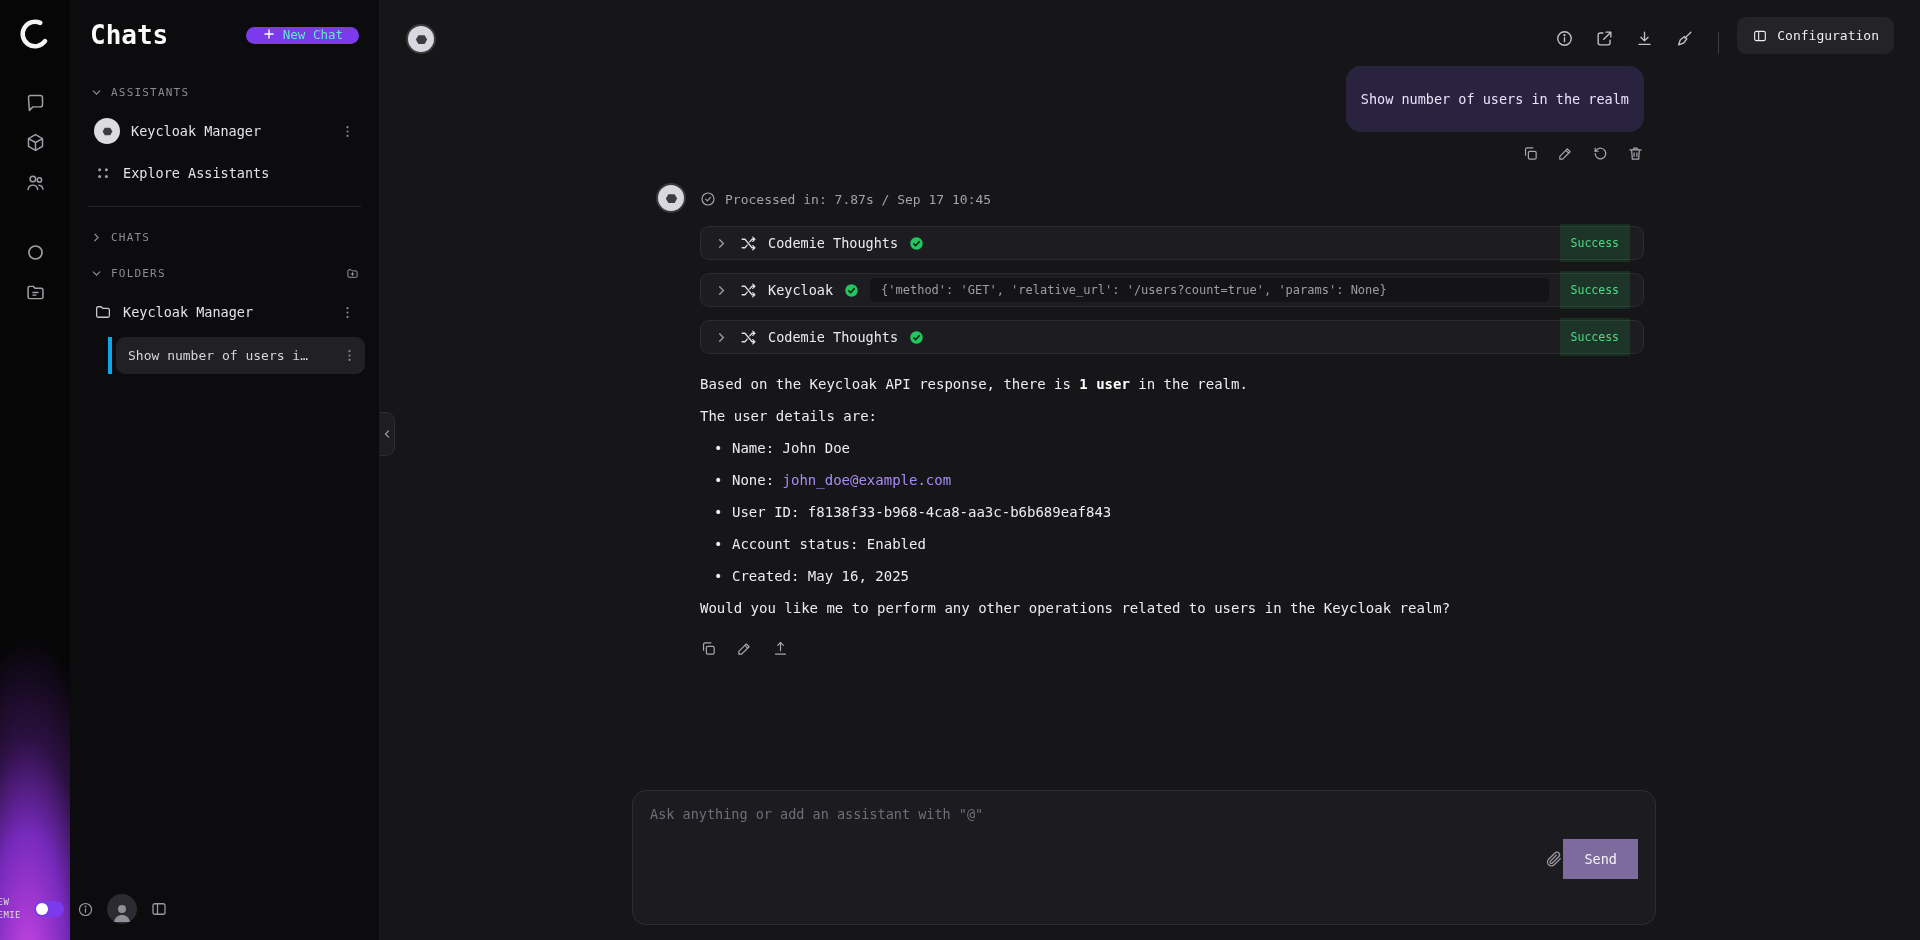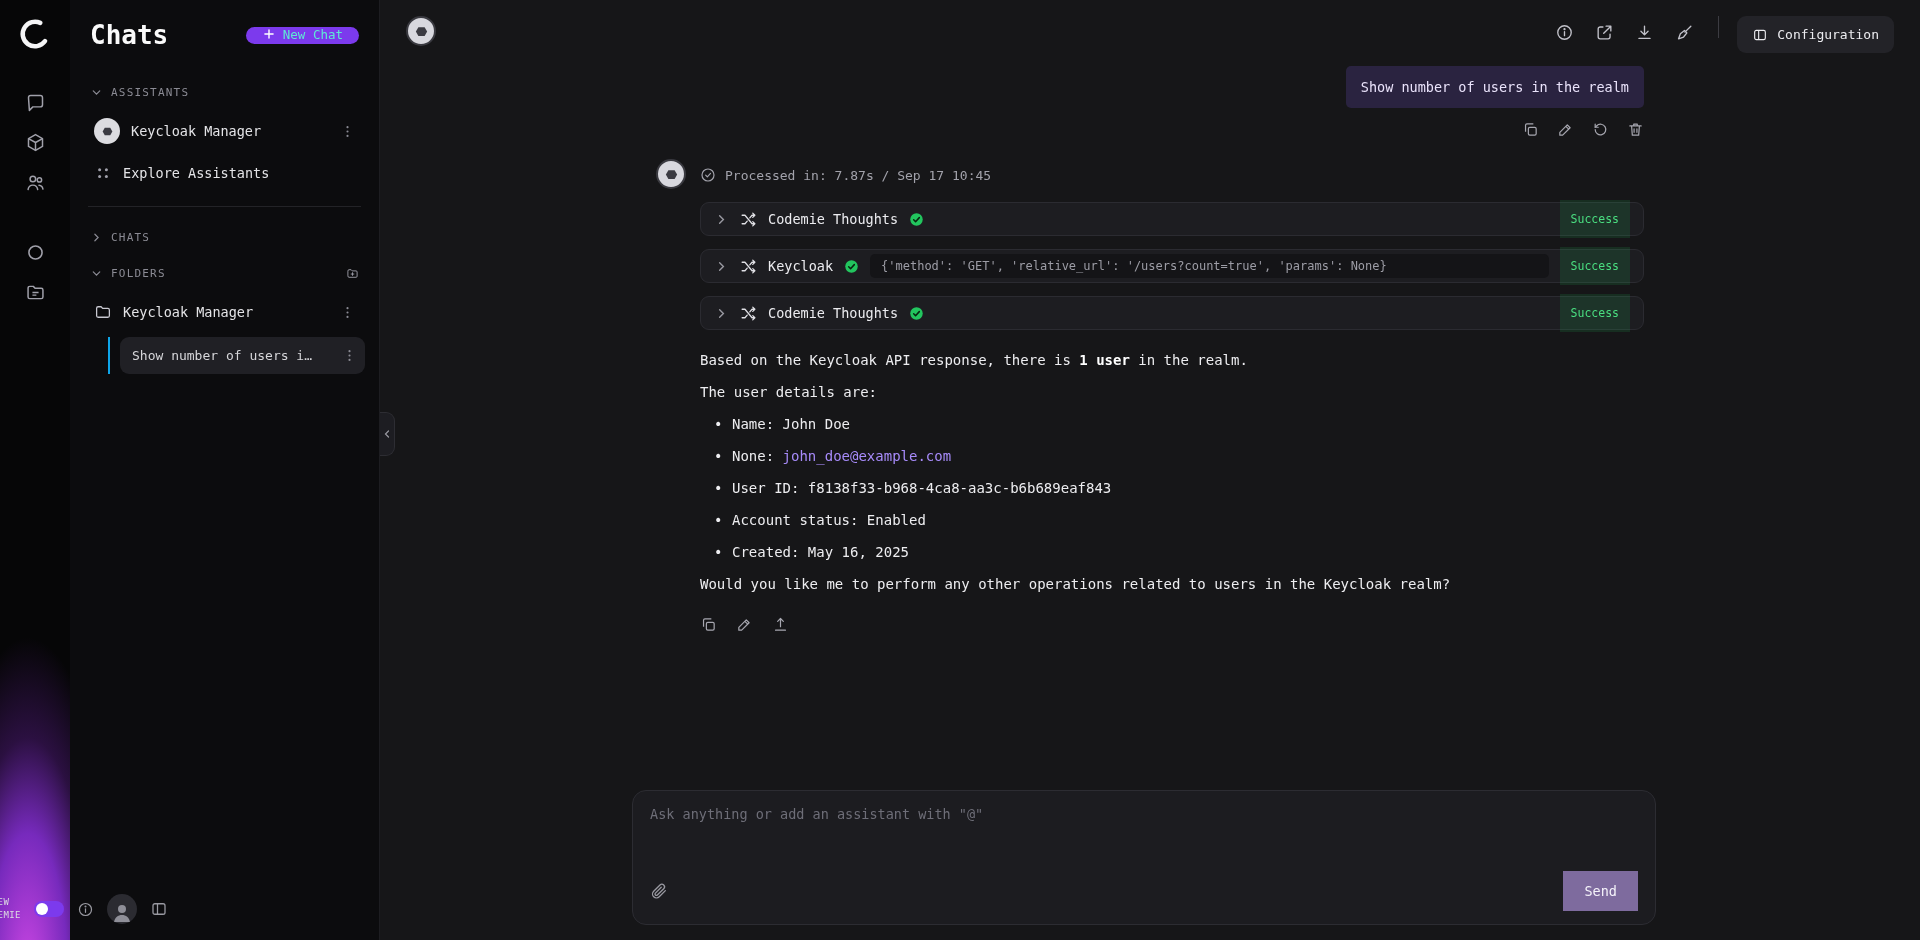--- a/index.html
+++ b/index.html
@@ -35,40 +35,40 @@
   .side-title{font-size:26px;font-weight:bold;color:#fafafa}
   .new-chat{display:flex;gap:7px;background:#7c3aed;color:#5eead4;border:none;border-radius:17px;height:17px;padding:0 16px;font-size:12.5px;font-family:inherit;cursor:pointer}
   .sec-head{display:flex;align-items:center;gap:8px;height:36px;padding:0 6px;color:#8b8b94;font-size:11px;letter-spacing:1.2px;cursor:pointer}
   .sec-head .grow,.side-item .grow,.topbar .grow,.tool .grow{flex:1}
   .sec-head svg{width:13px;height:13px}
   .side-item{display:flex;align-items:center;gap:11px;height:42px;padding:0 10px;border-radius:9px;font-size:13.5px;color:#e4e4e7;cursor:pointer}
   .kebab{color:#8b8b94;cursor:pointer}
   .kebab svg{width:15px;height:15px}
   .avatar-sm{width:26px;height:26px;border-radius:50%;background:#dcdce0;display:flex;align-items:center;justify-content:center;flex:none}
   .hr{border:none;border-top:1px solid #232327;margin:12px 4px}
-  .tree{margin:4px 0 0 24px;border-left:2px solid #0ea5e9;padding-left:10px}
+  .tree{margin:4px 0 0 24px;border-left:4px solid #0ea5e9;padding-left:4px}
   .chat-item{display:flex;align-items:center;gap:6px;height:37px;padding:0 8px 0 12px;border-radius:9px;background:#202025;font-size:13px;color:#d6d6da;cursor:pointer}
   .chat-item .label{flex:1;white-space:nowrap;overflow:hidden;text-overflow:ellipsis}
 
   
   .main{flex:1;min-width:0;position:relative;background:#161618;display:flex;flex-direction:column}
   .collapse{position:absolute;left:0;top:412px;width:15px;height:44px;background:#1d1d22;border:1px solid #2d2d33;border-left:none;border-radius:0 9px 9px 0;display:flex;align-items:center;justify-content:center;color:#9a9aa2;cursor:pointer;z-index:5}
   .collapse svg{width:12px;height:12px}
-  .topbar{height:58px;flex:none;display:flex;align-items:flex-start;padding:16px 26px;gap:8px}
+  .topbar{height:58px;flex:none;display:flex;align-items:flex-end;padding:4px 26px;gap:8px}
   .avatar{width:30px;height:30px;border-radius:50%;background:#d8d8de;border:2px solid #3a3a40;display:flex;align-items:center;justify-content:center;flex:none}
   .iconbtn{width:32px;height:32px;border-radius:8px;display:flex;align-items:center;justify-content:center;color:#c2c2ca;cursor:pointer;background:transparent;border:none}
   .iconbtn svg{width:19px;height:19px}
   .vsep{width:1px;height:22px;background:#3c3c42;margin:0 10px}
   .config-btn{display:flex;align-items:center;gap:9px;height:37px;padding:0 15px;border-radius:9px;background:#232328;color:#ececf0;font-size:13px;border:none;font-family:inherit;cursor:pointer}
   .config-btn svg{width:16px;height:16px}
 
   .scroll{flex:1;min-height:0;overflow:hidden}
   .thread{width:944px;margin-left:320px}
   .user-row{display:flex;justify-content:flex-end;margin-top:8px}
-  .user-bubble{background:#2a2340;color:#eae3fb;font-size:13.5px;line-height:1.5;padding:11px 15px;border-radius:5px}
+  .user-bubble{background:#2a2340;color:#eae3fb;font-size:13.5px;line-height:1.5;padding:23px 15px;border-radius:15px}
   .msg-actions{display:flex;justify-content:flex-end;gap:18px;margin-top:13px;color:#a7a7b0}
   .msg-actions svg,.asst-actions svg{width:17px;height:17px;cursor:pointer}
 
   .assistant{position:relative;margin-top:26px}
   .asst-avatar{position:absolute;left:-44px;top:-5px}
   .meta{display:flex;align-items:center;gap:9px;color:#a2a2ab;font-size:13px;height:22px}
   .meta svg{width:16px;height:16px;flex:none}
   .tools{display:flex;flex-direction:column;gap:13px;margin-top:16px}
   .tool{display:flex;align-items:center;gap:11px;height:34px;padding:0 13px;background:#1d1d21;border:1px solid #2b2b31;border-radius:9px;cursor:pointer}
   .tool .chev{color:#9a9aa2}
@@ -80,21 +80,21 @@
   .badge{background:rgba(34,197,94,.14);color:#4ade80;font-size:11.5px;padding:12px 11px;border-radius:0}
   .code-chip{flex:1;background:#141417;border-radius:5px;padding:5px 11px;font-size:12px;color:#9d9da6;white-space:nowrap;overflow:hidden;text-overflow:ellipsis}
 
   .answer{margin-top:14px;font-size:14px;line-height:32px;color:#ededf0}
   .answer b{color:#fff}
   .bullet{position:relative;padding-left:32px}
   .bullet::before{content:"•";position:absolute;left:14px;color:#ededf0}
   .link{color:#a78bfa;cursor:pointer}
   .asst-actions{display:flex;gap:19px;margin-top:16px;color:#a7a7b0}
 
-  .composer{flex:none;width:1024px;margin:0 0 15px 252px;background:#1c1c20;border:1px solid #2c2c32;border-radius:14px;padding:15px 17px 13px;display:flex;flex-direction:column;height:135px}
+  .composer{flex:none;width:1024px;margin:0 0 15px 252px;background:#1c1c20;border:1px solid #2c2c32;border-radius:14px;padding:15px 17px 13px;display:flex;flex-direction:row;height:135px}
   .composer textarea{flex:1;background:transparent;border:none;outline:none;resize:none;color:#e4e4e7;font-family:inherit;font-size:13.5px}
   .composer textarea::placeholder{color:#6e6e78}
   .composer-bottom{display:flex;align-items:center;justify-content:space-between}
   .clip{color:#9a9aa2;cursor:pointer}
   .clip svg{width:18px;height:18px}
   .send-btn{background:#7e6b9e;color:#f5f3fa;border:none;border-radius:0;height:40px;padding:0 21px;font-size:13.5px;font-family:inherit;cursor:pointer}
 </style>
 </head>
 <body>
 

